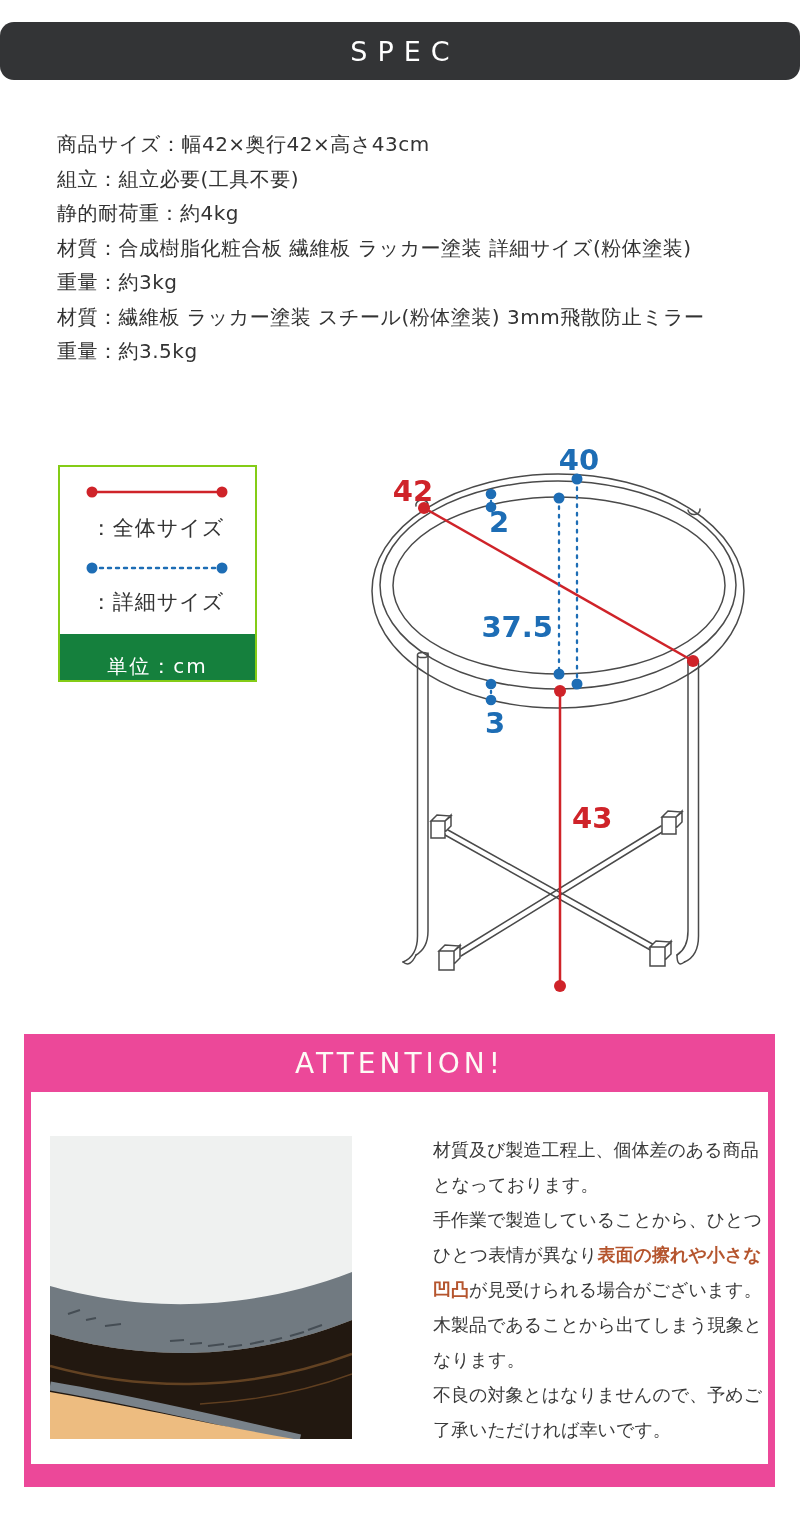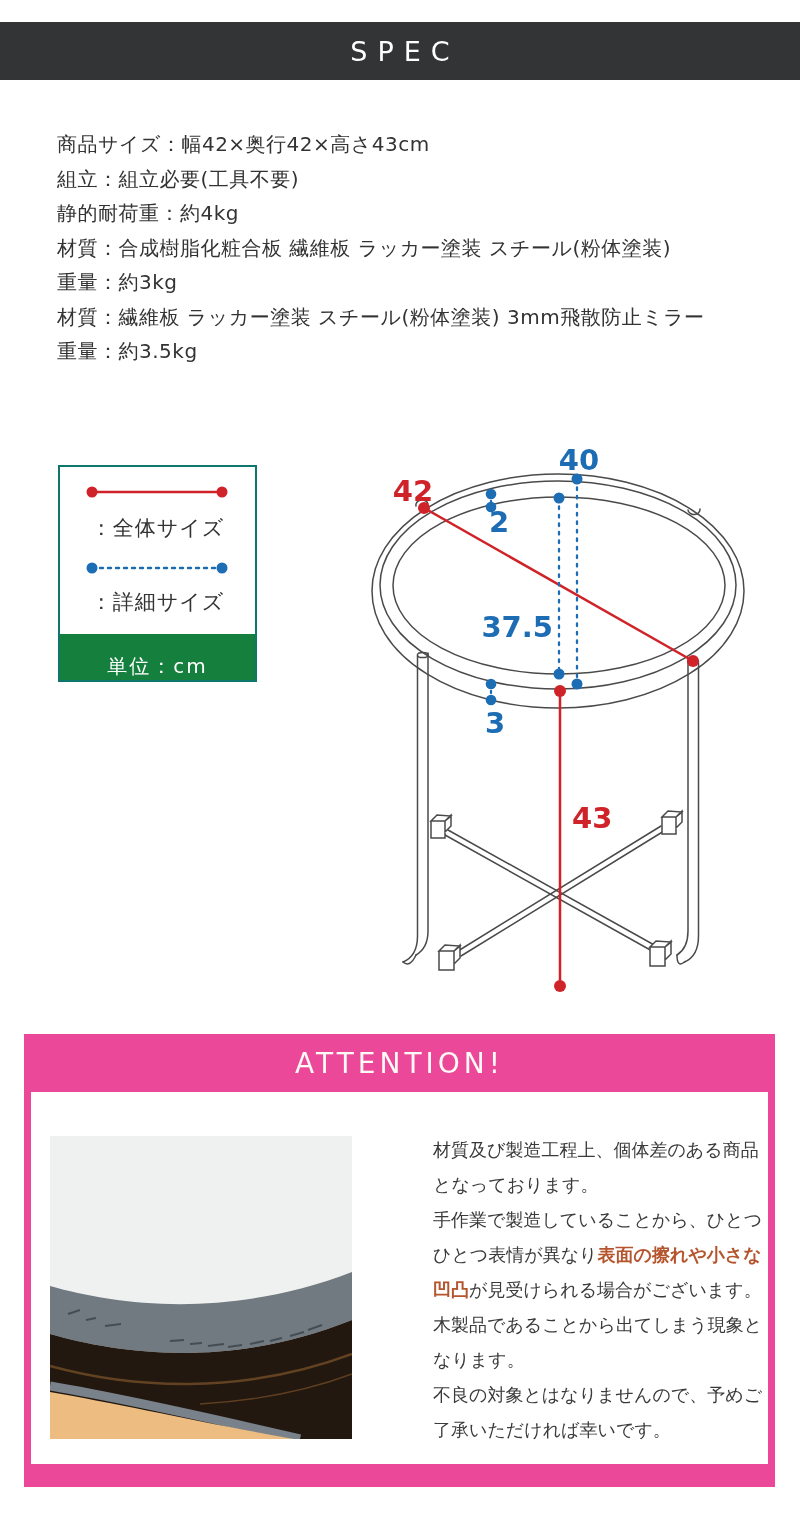--- a/index.html
+++ b/index.html
@@ -3,34 +3,34 @@
 <meta charset="utf-8">
 <style>
   html,body{margin:0;padding:0;background:#fff;}
   #page{
     position:relative;width:800px;height:1517px;margin:0 auto;background:#ffffff;
     font-family:"DejaVu Sans","Liberation Sans",sans-serif;color:#333;overflow:hidden;
   }
   
   .spec-bar{
     position:absolute;left:0;top:22px;width:800px;height:58px;background:#333436;
-    display:flex;align-items:center;justify-content:center;
+    display:flex;align-items:center;justify-content:center;border-radius:14px;
   }
   .spec-bar span{
     color:#fff;font-size:27px;letter-spacing:10px;padding-left:10px;font-weight:400;
   }
   
   .spec-lines{
     position:absolute;left:57px;top:127px;width:700px;
     font-size:20px;line-height:34.5px;color:#333;letter-spacing:.5px;
   }
   
   .legend-box{
     position:absolute;left:58px;top:465px;width:199px;height:217px;
-    border:2px solid #0f766e;box-sizing:border-box;background:#fff;
+    border:2px solid #84cc16;box-sizing:border-box;background:#fff;
   }
   .leg-sample{position:absolute;left:24px;}
   .leg-sample.red{top:18px;}
   .leg-sample.blue{top:94px;}
   .leg-label{position:absolute;left:0;width:100%;text-align:center;font-size:21px;letter-spacing:1px;color:#333;}
   .leg-label.l1{top:47px;}
   .leg-label.l2{top:121px;}
   .unit-band{
     position:absolute;left:0;bottom:0;width:100%;height:46px;background:#15803d;
     display:flex;align-items:flex-end;justify-content:center;
@@ -61,21 +61,21 @@
 <div id="page">
 
   <div class="spec-bar">
     <span>SPEC</span>
   </div>
 
   <div class="spec-lines">
     <div>商品サイズ：幅42×奥行42×高さ43cm</div>
     <div>組立：組立必要(工具不要)</div>
     <div>静的耐荷重：約4kg</div>
-    <div>材質：合成樹脂化粧合板 繊維板 ラッカー塗装 スチール(粉体塗装)</div>
+    <div>材質：合成樹脂化粧合板 繊維板 ラッカー塗装 詳細サイズ(粉体塗装)</div>
     <div>重量：約3kg</div>
     <div>材質：繊維板 ラッカー塗装 スチール(粉体塗装) 3mm飛散防止ミラー</div>
     <div>重量：約3.5kg</div>
   </div>
 
   <div class="legend-box">
     <svg class="leg-sample red" width="146" height="14">
       <line x1="8" y1="7" x2="138" y2="7" stroke="#cf2329" stroke-width="2.6"></line>
       <circle cx="8" cy="7" r="5.5" fill="#cf2329"></circle>
       <circle cx="138" cy="7" r="5.5" fill="#cf2329"></circle>

